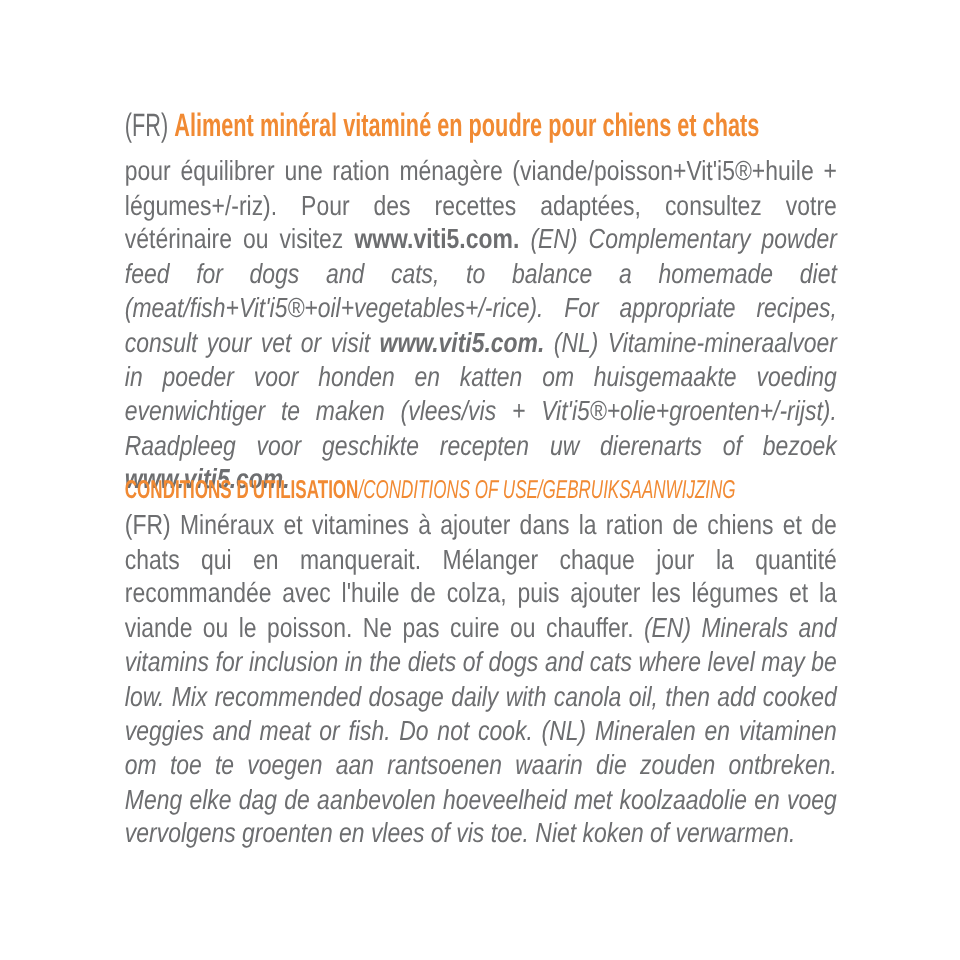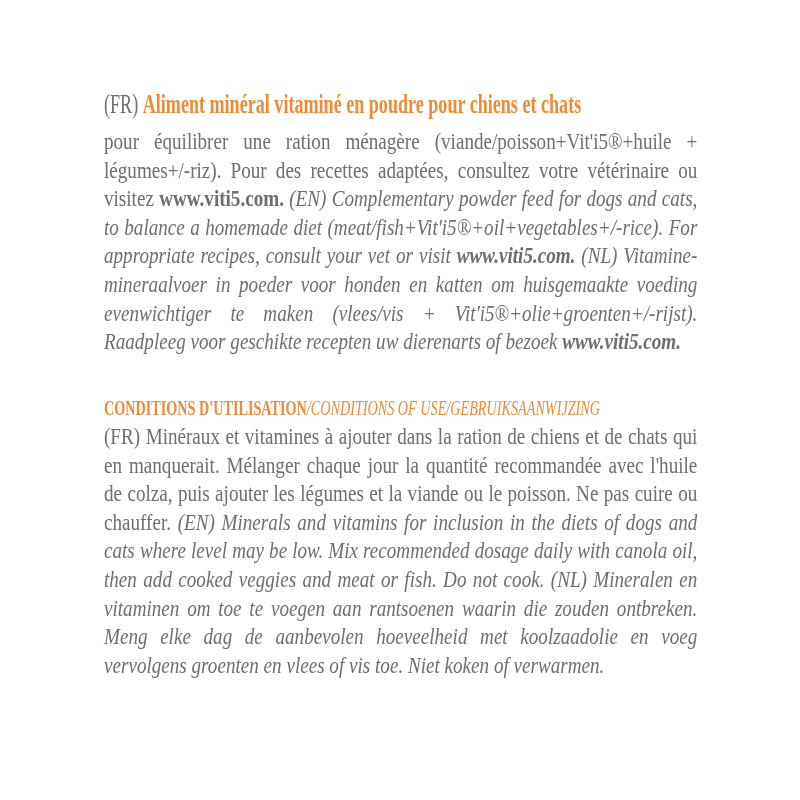--- a/index.html
+++ b/index.html
@@ -9,21 +9,20 @@
     height: 800px;
     background: #ffffff;
     font-family: "Liberation Sans", sans-serif;
     overflow: hidden;
   }
   .sheet {
     position: relative;
     width: 800px;
     height: 800px;
     background: #ffffff;
-    font-family: Liberation Serif, serif;
   }
   
   .title-line {
     position: absolute;
     top: 89px;
     left: 104px;
     white-space: nowrap;
     font-size: 27px;
     line-height: 30px;
     transform: scaleX(0.67);

